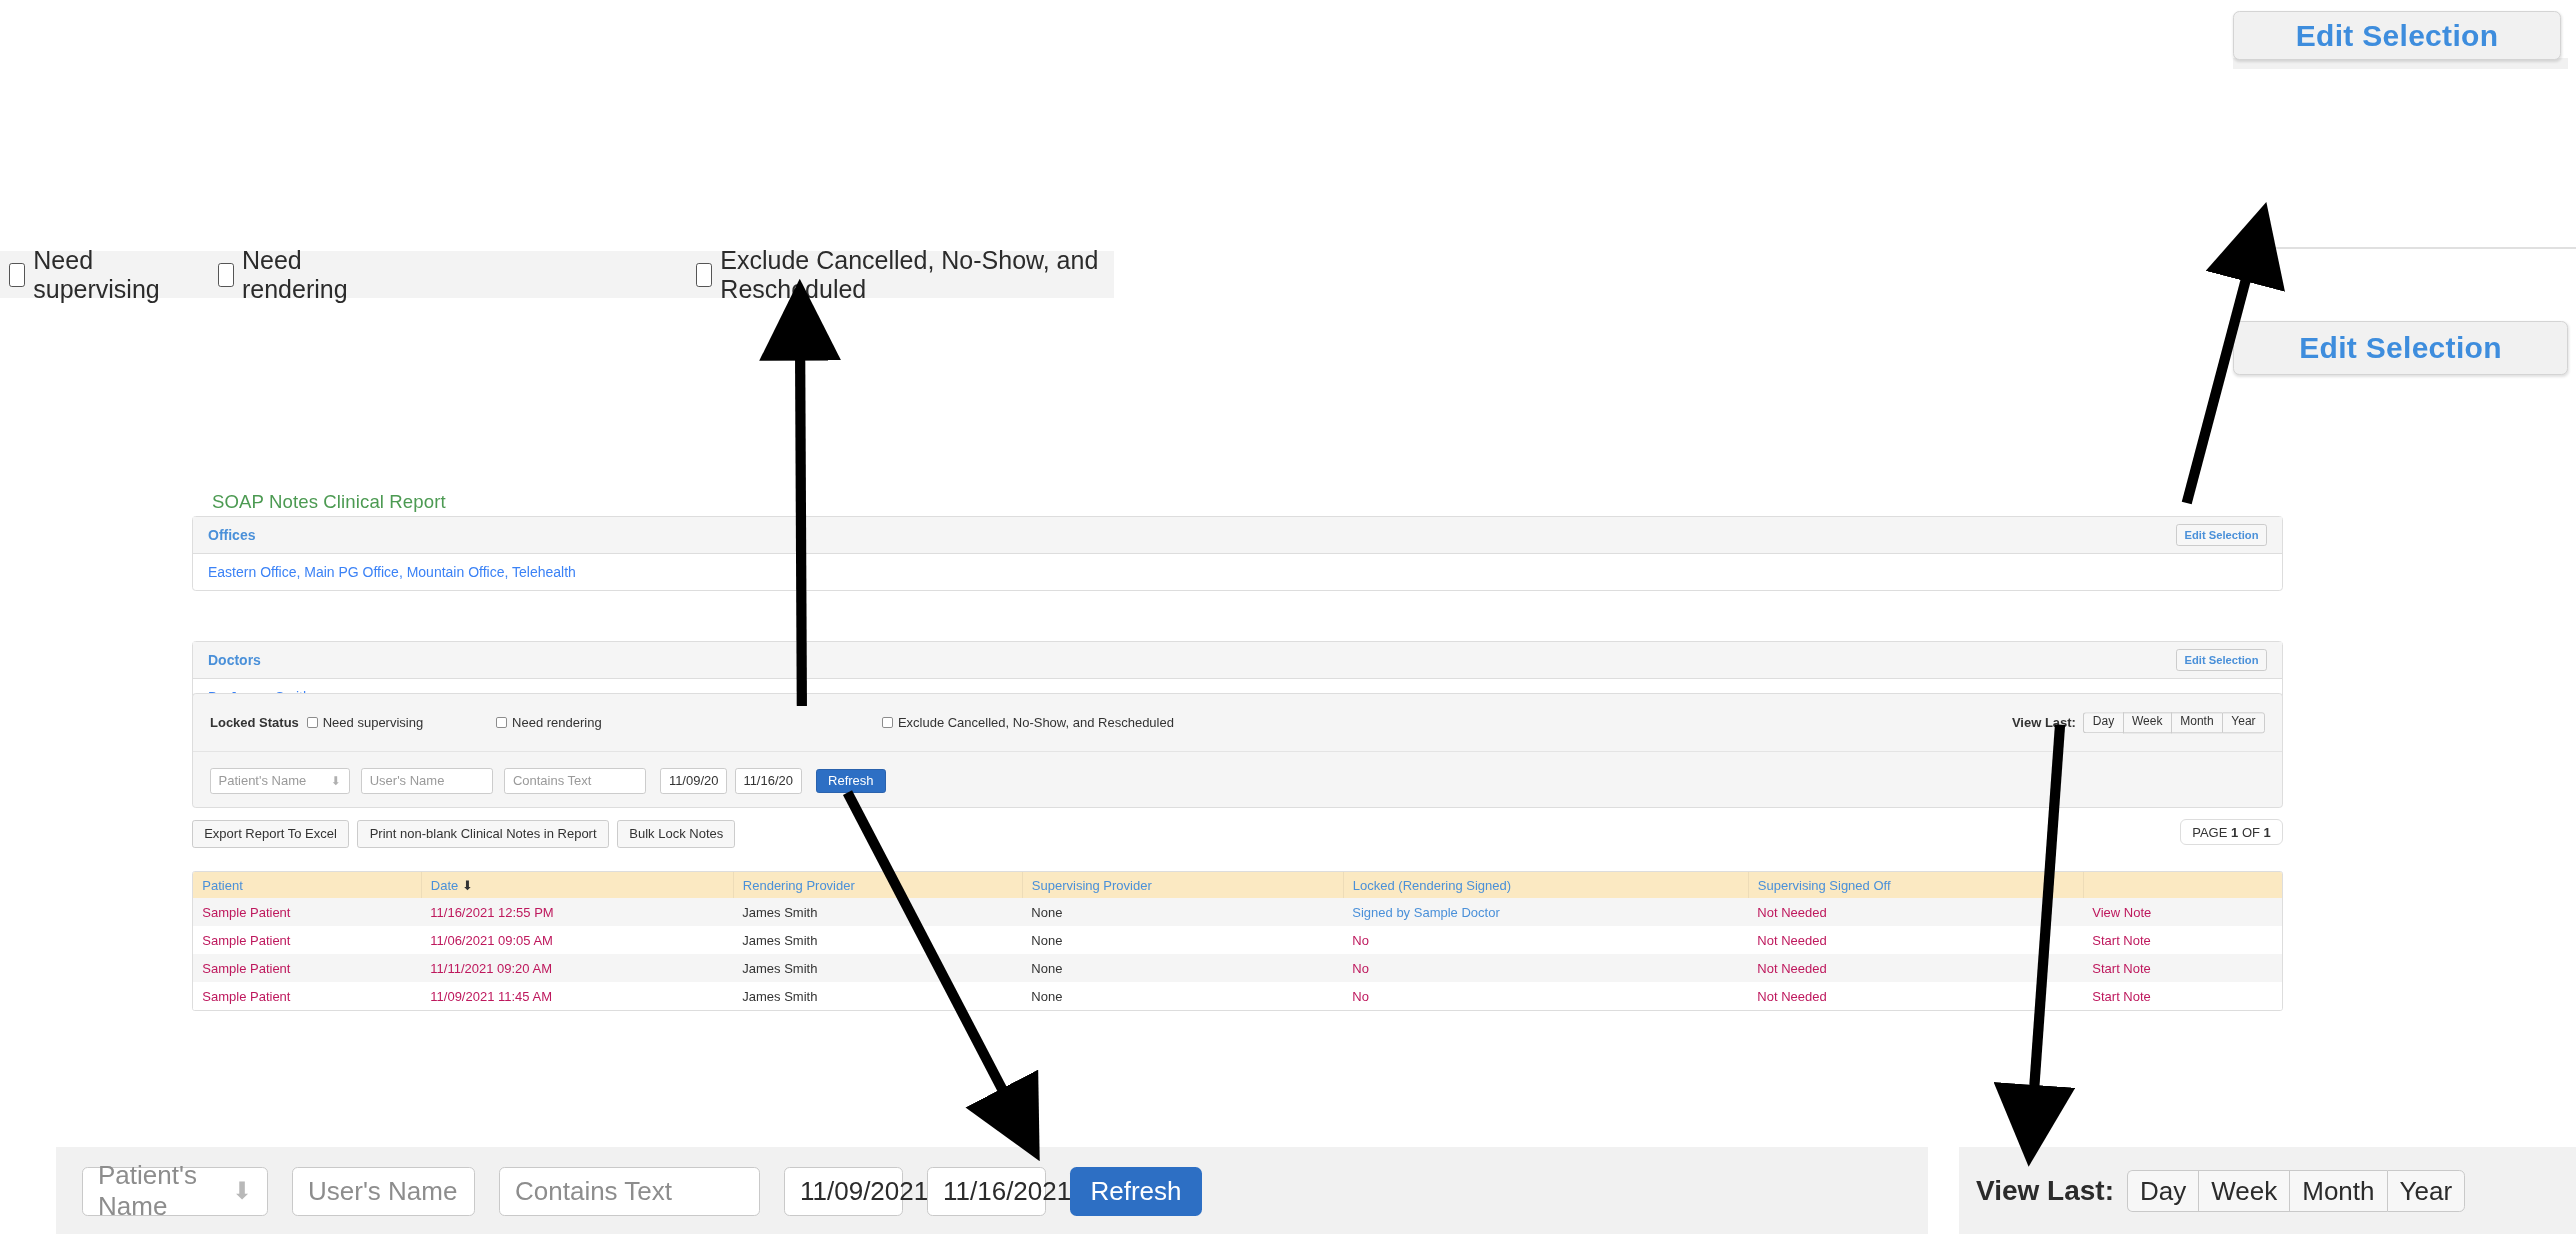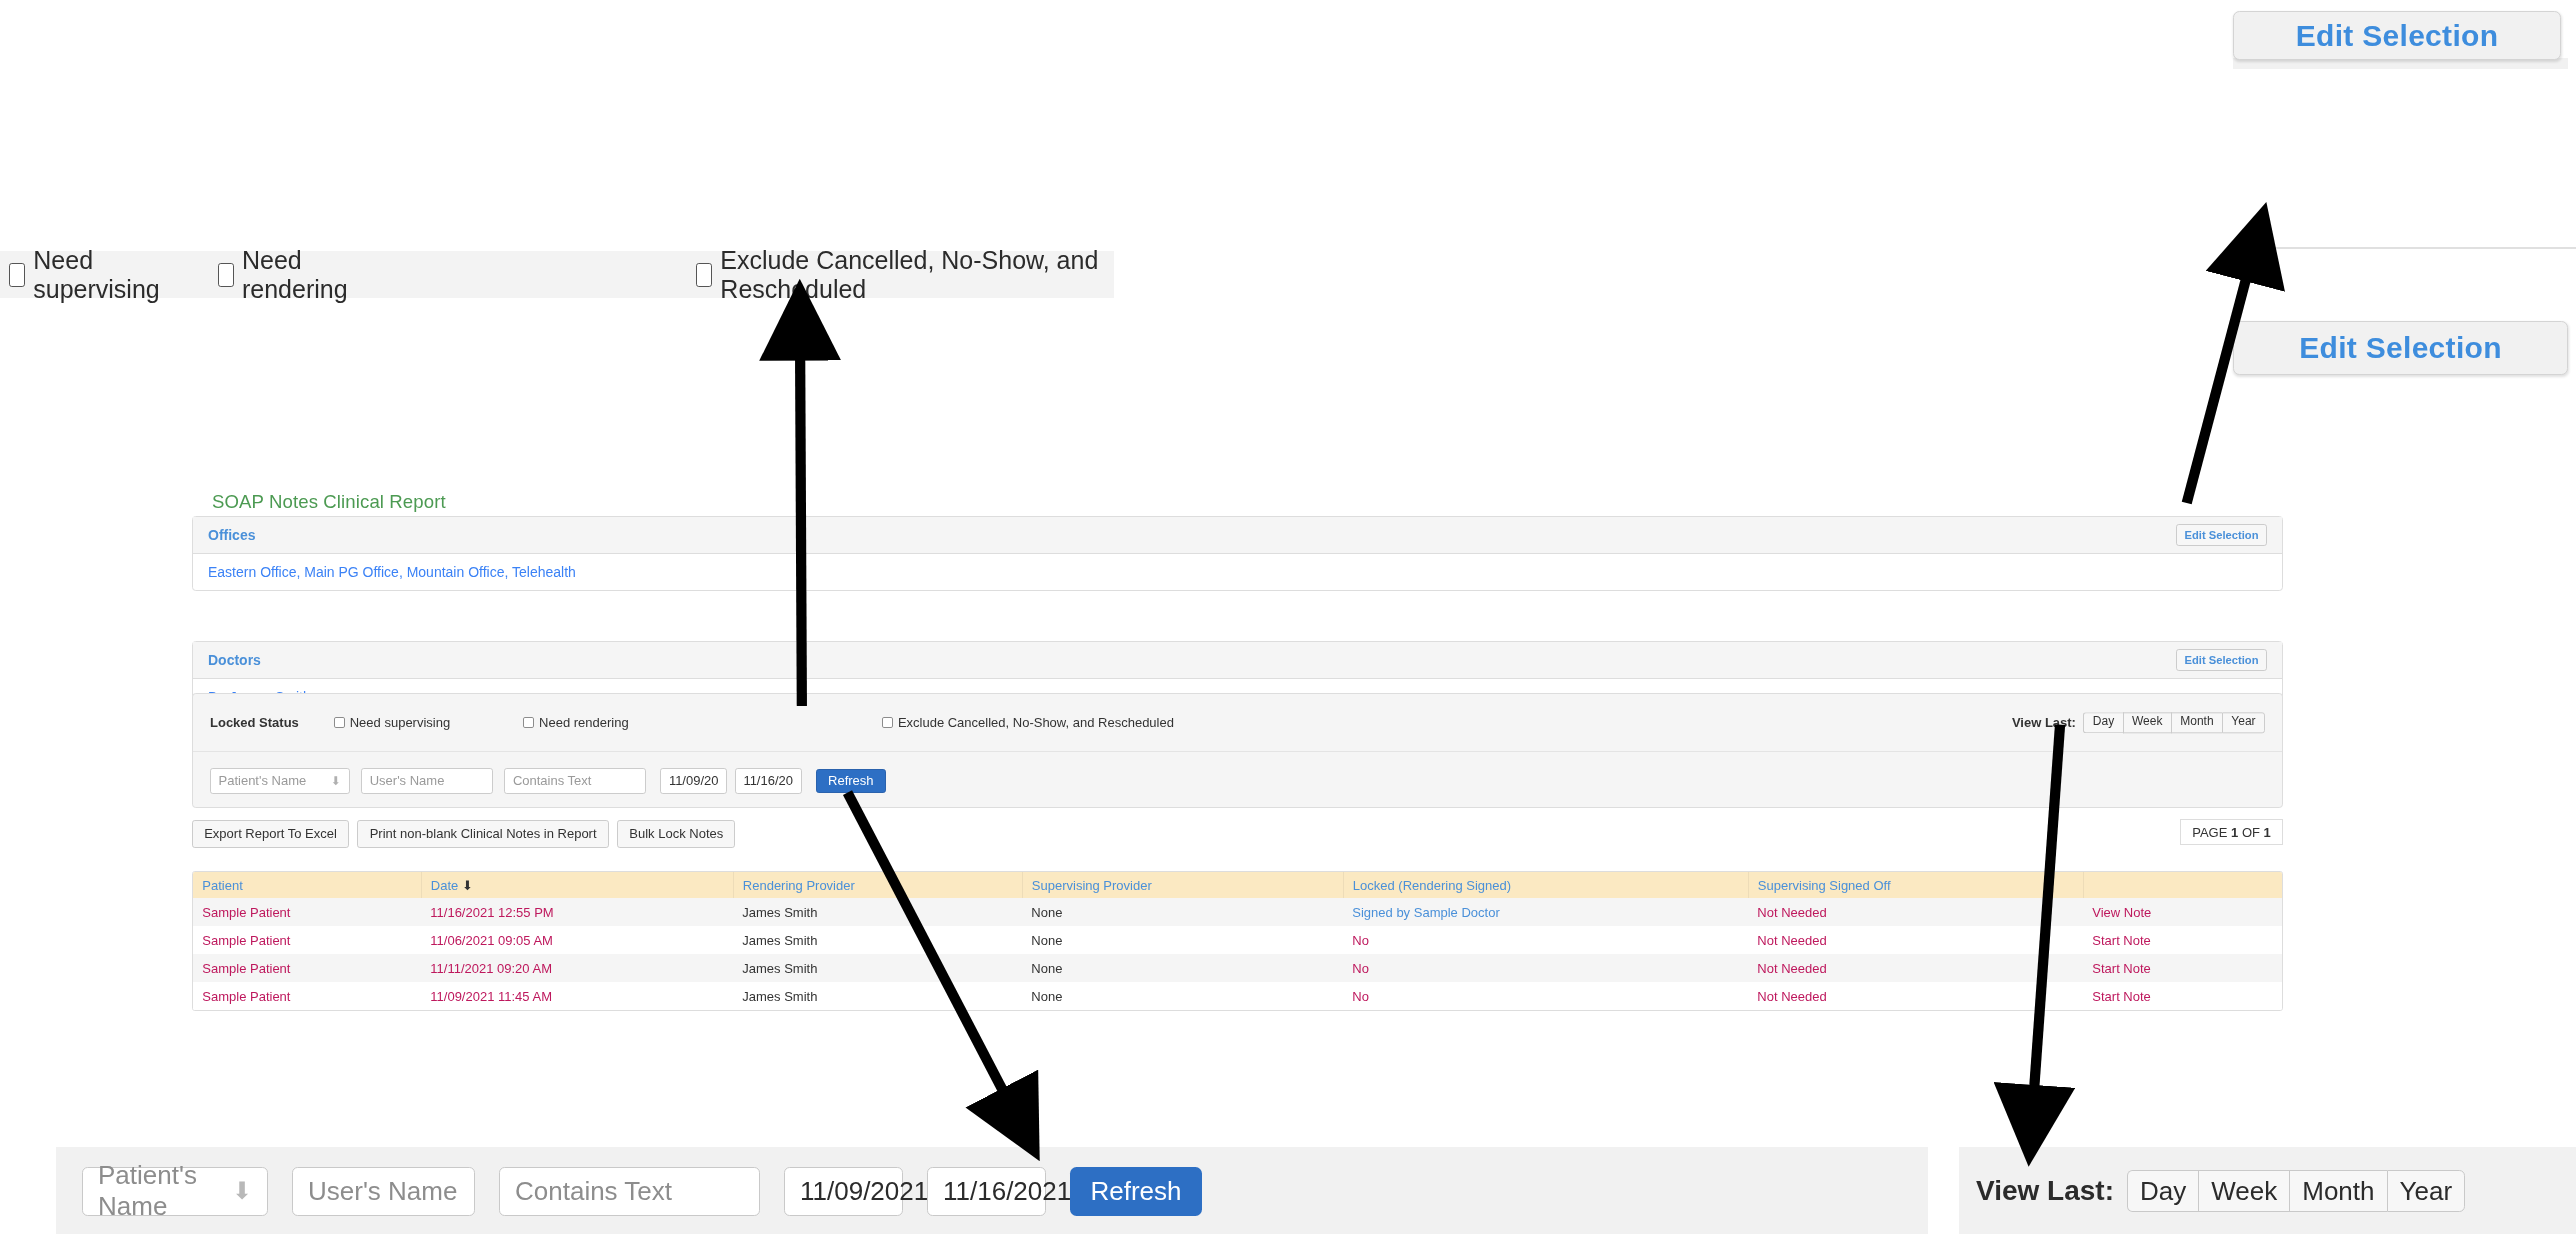--- a/index.html
+++ b/index.html
@@ -150,21 +150,21 @@
   }
   #filter-row1 {
     height: 58px;
     display: flex;
     align-items: center;
     padding: 0 17px;
     border-bottom: 0.9px solid #e4e4e4;
     box-sizing: border-box;
     position: relative;
   }
-  .locked-label { font-weight: bold; font-size: 13px; color: #333333; margin-right: 35px; }
+  .locked-label { font-weight: bold; font-size: 13px; color: #333333; margin-right: 8px; }
   #filter-row2 {
     height: 57px;
     display: flex;
     align-items: center;
     padding: 0 17px;
     box-sizing: border-box;
   }
   #view-last-wrap {
     position: absolute;
     right: 17px;
@@ -184,21 +184,21 @@
   #action-row {
     position: absolute;
     left: 192px; top: 820px;
     display: flex; gap: 8.4px;
   }
   #action-row .btn { padding: 4.7px 11.2px; font-size: 13px; }
   #page-indicator {
     position: absolute;
     right: 293px; top: 819px;
     border: 0.9px solid #dddddd;
-    border-radius: 0;
+    border-radius: 6px;
     background: #ffffff;
     font-size: 13px;
     color: #333333;
     padding: 4.7px 11.2px;
   }
   #page-indicator b { font-weight: bold; }
 
   
   #report-table-wrap {
     position: absolute;

